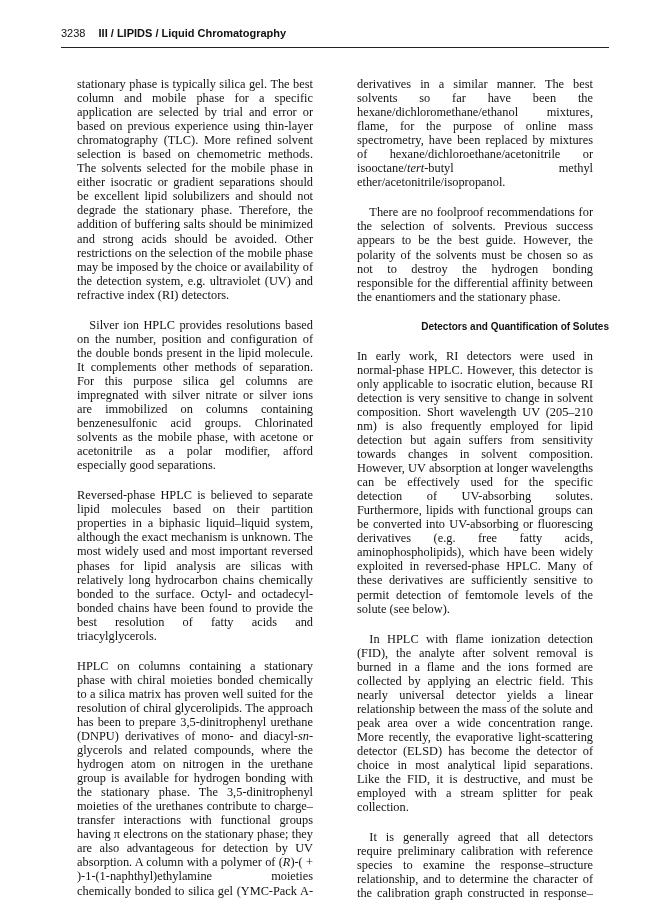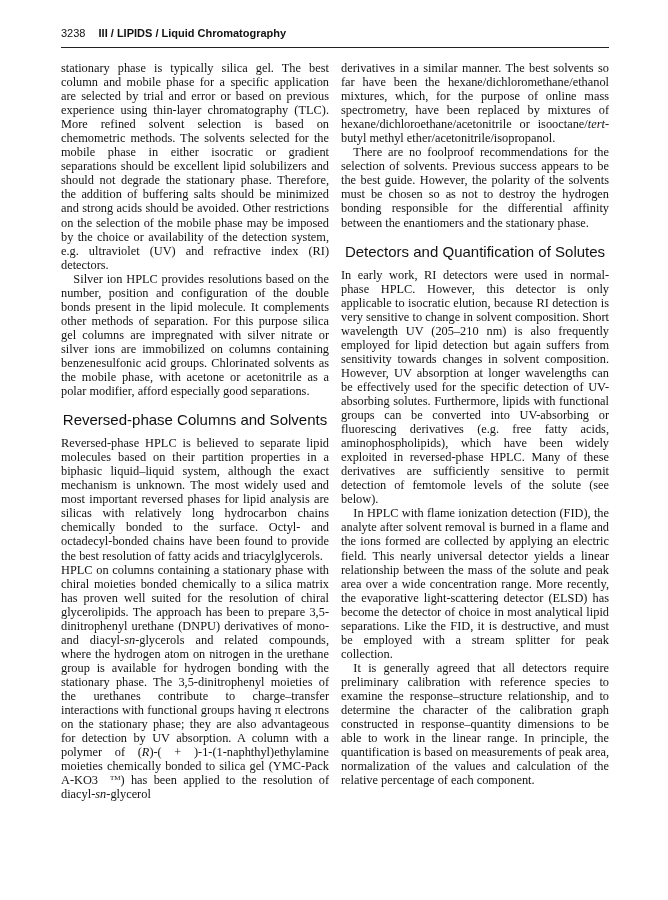--- a/index.html
+++ b/index.html
@@ -13,49 +13,48 @@
     }
     .running-head .pageno { font-weight: normal; margin-right: 10px; }
     .running-head .section { font-weight: bold; }
     .col {
       position: absolute; top: 61px; width: 268px;
       font-family: "Liberation Serif", serif; font-size: 12.35px; line-height: 14.05px;
       color: #111; text-align: justify; hyphens: manual;
     }
     .col.left { left: 61px; }
     .col.right { left: 341px; }
-    .col p { margin: 0; }
+    .col p { margin: 16px; }
     .col p.indent { text-indent: 1em; }
     .col h3 {
-      font-family: "Liberation Sans", sans-serif; font-weight: normal; font-size: 15px;
-      margin: 15px 0 10px 0; line-height: 13px; color: #111; text-align: center;
+      font-family: "Liberation Sans", sans-serif; font-weight: bold; font-size: 10px;
+      margin: 15px 0 10px 0; line-height: 13px; color: #111; text-align: right;
     }
     i { }
     sup { font-size: 7px; vertical-align: 4px; line-height: 0; padding-left: 12px; }
   </style>
 </head>
 <body>
 
 <div class="page">
 
   <div class="running-head">
     <span class="pageno">3238</span>
     <span class="section">III / LIPIDS / Liquid Chromatography</span>
   </div>
 
   <div class="col left">
     <p>stationary phase is typically silica gel. The best column and mobile phase for a specific application are selected by trial and error or based on previous experience using thin-layer chromatography (TLC). More refined solvent selection is based on chemometric methods. The solvents selected for the mobile phase in either isocratic or gradient separations should be excellent lipid solubilizers and should not degrade the stationary phase. Therefore, the addition of buffering salts should be minimized and strong acids should be avoided. Other restrictions on the selection of the mobile phase may be imposed by the choice or availability of the detection system, e.g. ultraviolet (UV) and refractive index (RI) detectors.</p>
     <p class="indent">Silver ion HPLC provides resolutions based on the number, position and configuration of the double bonds present in the lipid molecule. It complements other methods of separation. For this purpose silica gel columns are impregnated with silver nitrate or silver ions are immobilized on columns containing benzenesulfonic acid groups. Chlorinated solvents as the mobile phase, with acetone or acetonitrile as a polar modifier, afford especially good separations.</p>
-    <h3>Reversed-phase Columns and Solvents</h3>
     <p>Reversed-phase HPLC is believed to separate lipid molecules based on their partition properties in a biphasic liquid–liquid system, although the exact mechanism is unknown. The most widely used and most important reversed phases for lipid analysis are silicas with relatively long hydrocarbon chains chemically bonded to the surface. Octyl- and octadecyl-bonded chains have been found to provide the best resolution of fatty acids and triacylglycerols.</p>
     <p><span>HPLC on columns containing a stationary phase with chiral moieties bonded chemically to a silica matrix has proven well suited for the resolution of chiral glycerolipids. The approach has been to prepare 3,5-dinitrophenyl urethane (DNPU) derivatives of mono- and diacyl-</span><i>sn</i><span>-glycerols and related compounds, where the hydrogen atom on nitrogen in the urethane group is available for hydrogen bonding with the stationary phase. The 3,5-dinitrophenyl moieties of the urethanes contribute to charge–transfer interactions with functional groups having π electrons on the stationary phase; they are also advantageous for detection by UV absorption. A column with a polymer of (</span><i>R</i><span>)-( + )-1-(1-naphthyl)ethylamine moieties chemically bonded to silica gel (YMC-Pack A-KO3</span><sup>TM</sup><span>) has been applied to the resolution of diacyl-</span><i>sn</i><span>-glycerol</span></p>
   </div>
 
   <div class="col right">
-    <p><span>derivatives in a similar manner. The best solvents so far have been the hexane/dichloromethane/ethanol mixtures, which, for the purpose of online mass spectrometry, have been replaced by mixtures of hexane/dichloroethane/acetonitrile or isooctane/</span><i>tert</i><span>-butyl methyl ether/acetonitrile/isopropanol.</span></p>
+    <p><span>derivatives in a similar manner. The best solvents so far have been the hexane/dichloromethane/ethanol mixtures, flame, for the purpose of online mass spectrometry, have been replaced by mixtures of hexane/dichloroethane/acetonitrile or isooctane/</span><i>tert</i><span>-butyl methyl ether/acetonitrile/isopropanol.</span></p>
     <p class="indent">There are no foolproof recommendations for the selection of solvents. Previous success appears to be the best guide. However, the polarity of the solvents must be chosen so as not to destroy the hydrogen bonding responsible for the differential affinity between the enantiomers and the stationary phase.</p>
     <h3>Detectors and Quantification of Solutes</h3>
     <p>In early work, RI detectors were used in normal-phase HPLC. However, this detector is only applicable to isocratic elution, because RI detection is very sensitive to change in solvent composition. Short wavelength UV (205–210 nm) is also frequently employed for lipid detection but again suffers from sensitivity towards changes in solvent composition. However, UV absorption at longer wavelengths can be effectively used for the specific detection of UV-absorbing solutes. Furthermore, lipids with functional groups can be converted into UV-absorbing or fluorescing derivatives (e.g. free fatty acids, aminophospholipids), which have been widely exploited in reversed-phase HPLC. Many of these derivatives are sufficiently sensitive to permit detection of femtomole levels of the solute (see below).</p>
     <p class="indent">In HPLC with flame ionization detection (FID), the analyte after solvent removal is burned in a flame and the ions formed are collected by applying an electric field. This nearly universal detector yields a linear relationship between the mass of the solute and peak area over a wide concentration range. More recently, the evaporative light-scattering detector (ELSD) has become the detector of choice in most analytical lipid separations. Like the FID, it is destructive, and must be employed with a stream splitter for peak collection.</p>
     <p class="indent">It is generally agreed that all detectors require preliminary calibration with reference species to examine the response–structure relationship, and to determine the character of the calibration graph constructed in response–quantity dimensions to be able to work in the linear range. In principle, the quantification is based on measurements of peak area, normalization of the values and calculation of the relative percentage of each component.</p>
   </div>
 
 </div>
 
 </body></html>

